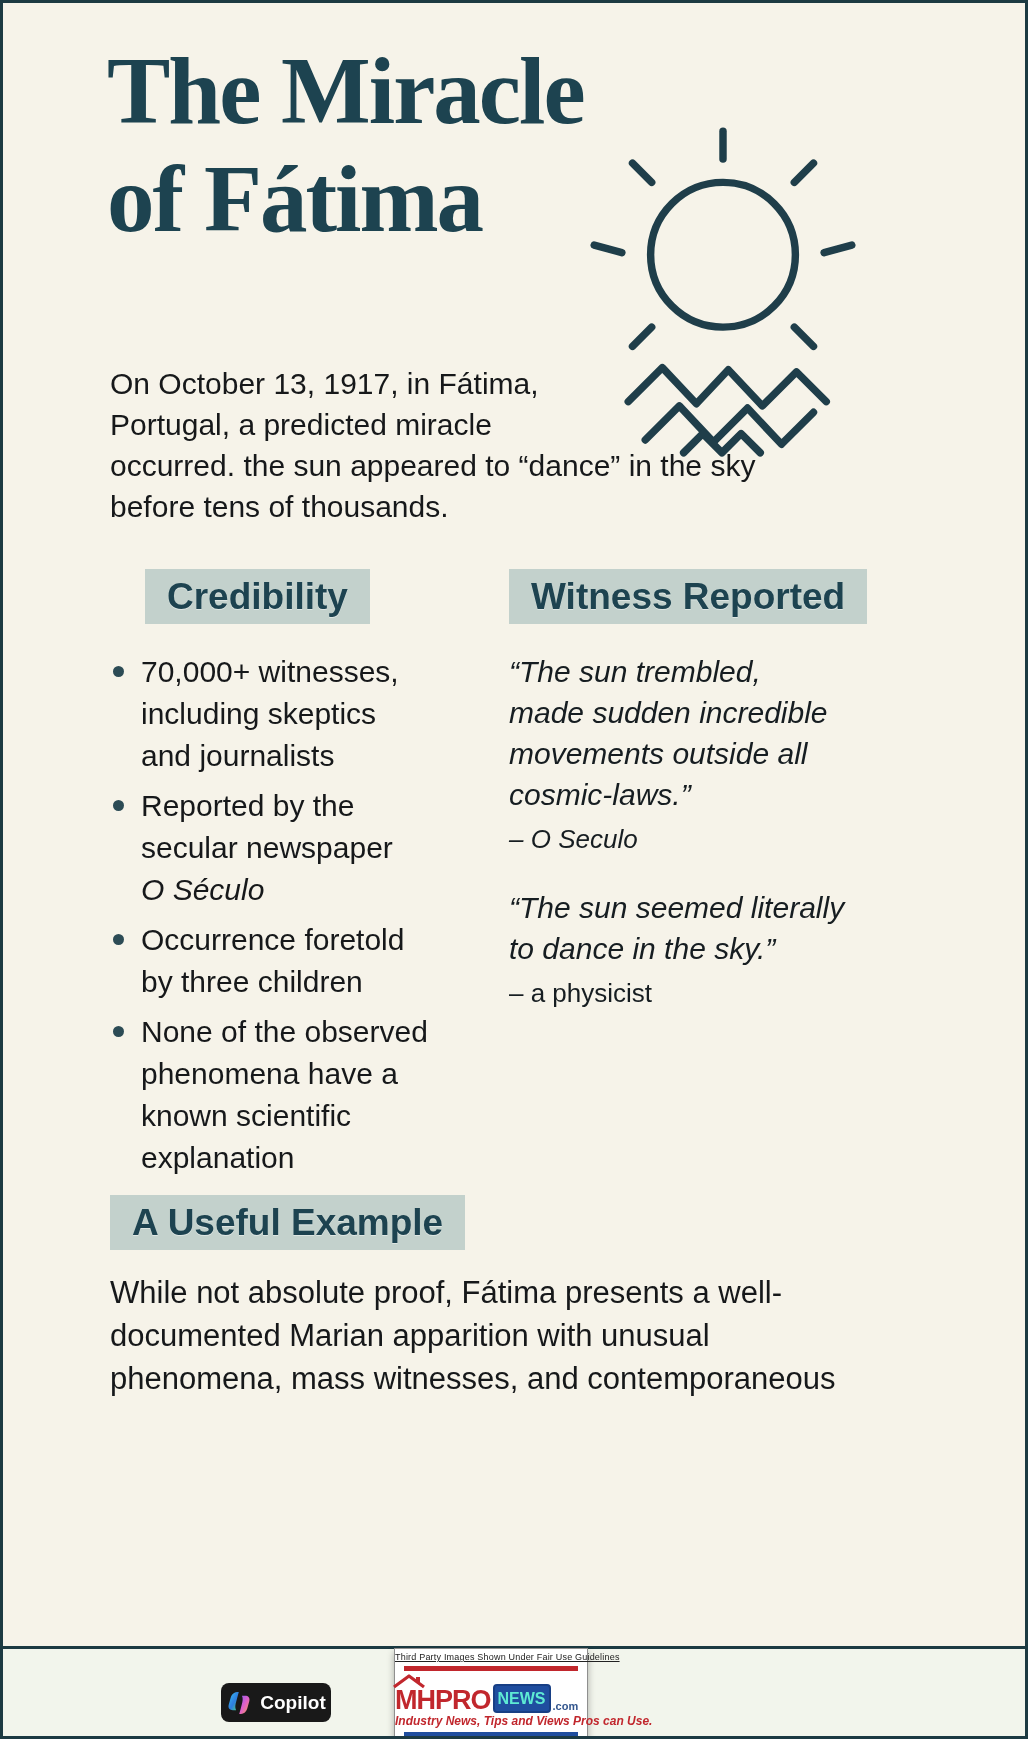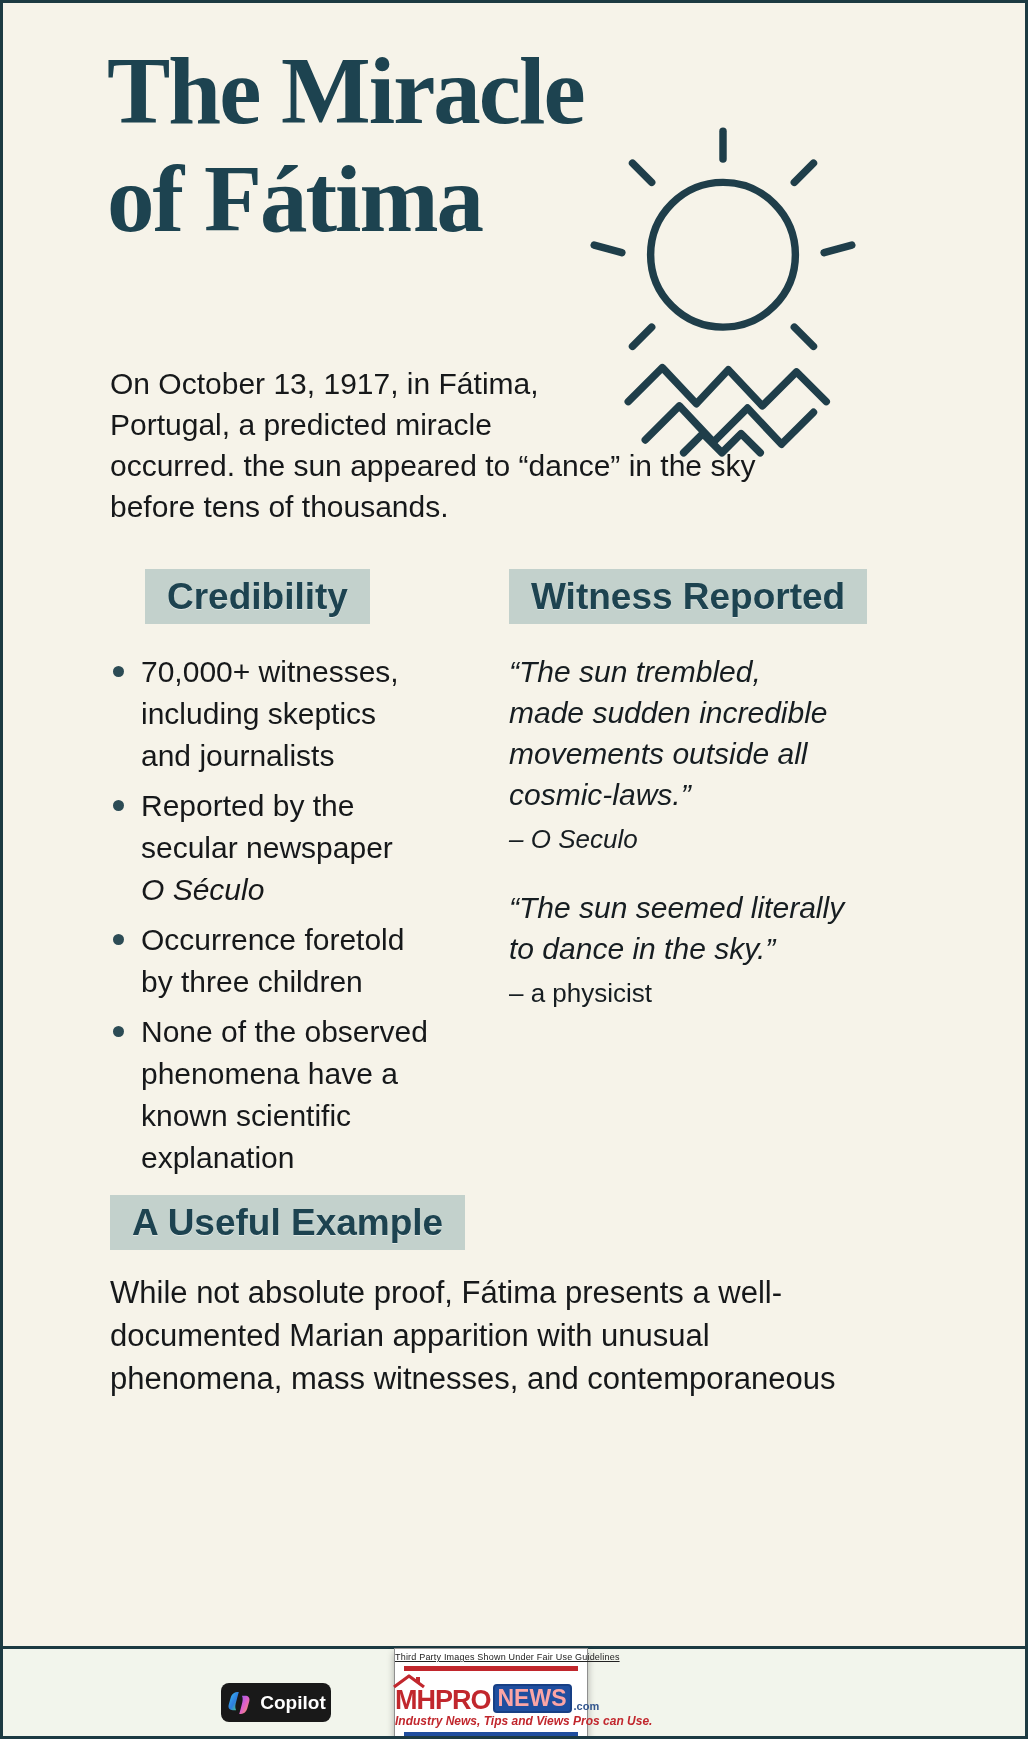--- a/index.html
+++ b/index.html
@@ -50,21 +50,21 @@
 
   #mh-box { position:absolute; left:391px; top:-4px; width:194px; background:#ffffff;
             border:1px solid #8f8f8f; padding:3px 0 0; box-shadow:0 4px 7px rgba(0,0,0,.3); }
   .mh-disclaimer { font-size:9px; color:#222222; text-decoration:underline; text-align:center;
                    white-space:nowrap; letter-spacing:.2px; }
   .mh-bar-red  { height:5px; background:var(--mh-red,#c1272d); margin:4px 9px 0; }
   .mh-brand { position:relative; display:flex; align-items:flex-end; justify-content:flex-start; margin-top:13px; }
   .mh-pro  { position:relative; font-weight:700; font-size:27px; line-height:26px;
              color:var(--mh-red,#c1272d); letter-spacing:-1px; }
   .mh-roof { position:absolute; left:-3px; top:-13px; }
-  .mh-news { font-weight:700; font-size:23px; line-height:25px; color:#fca5a5;
+  .mh-news { font-weight:700; font-size:16px; line-height:25px; color:#5eead4;
              background:var(--mh-blue,#1f4e9f); border:2px solid #173f85; border-radius:4px;
              padding:0 3px; margin-left:2px; }
   .mh-tld  { font-weight:700; font-size:11px; color:#33568e; margin-left:2px; padding-bottom:1px; }
   .mh-tagline { font-size:12px; font-style:italic; font-weight:700; color:var(--mh-red,#c1272d);
                 text-align:center; margin-top:1px; white-space:nowrap; }
   .mh-bar-blue { height:5px; background:var(--mh-blue,#1f4e9f); margin:4px 9px 6px; }
 </style>
 </head>
 <body>
 

